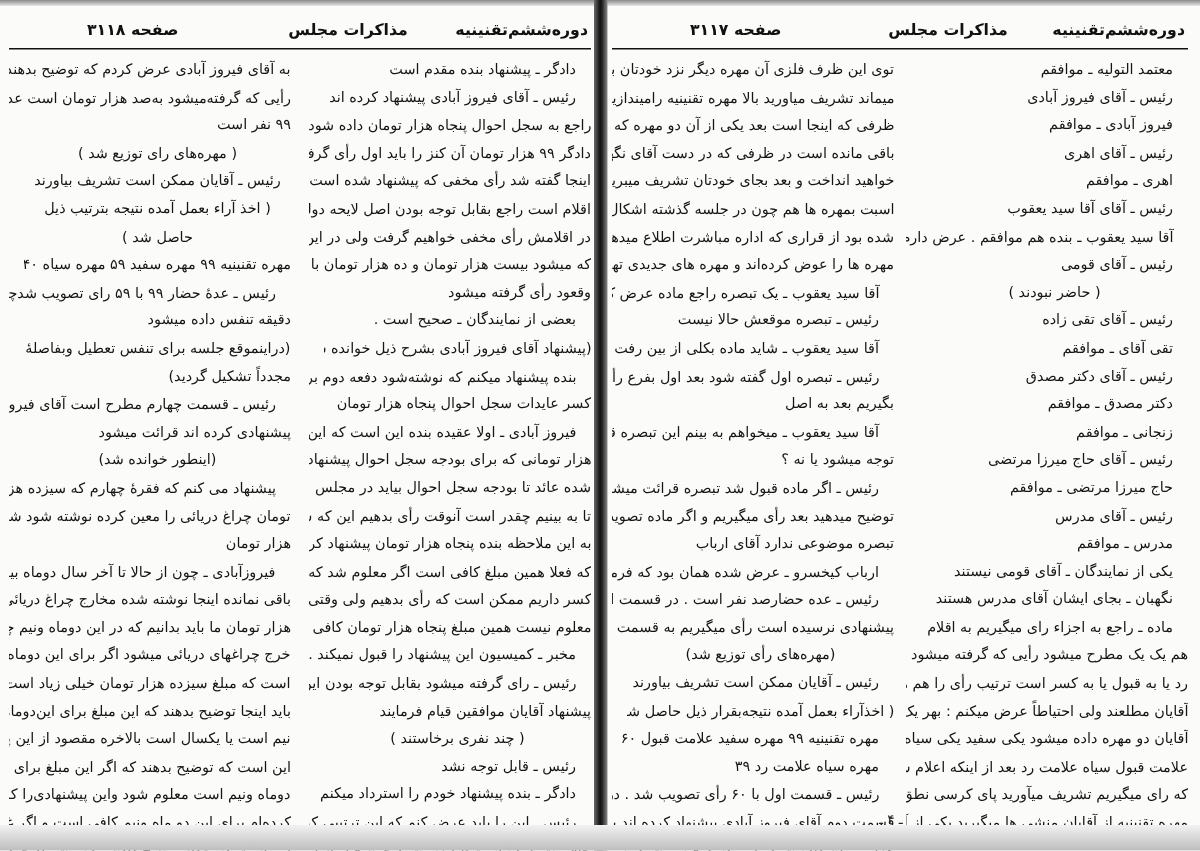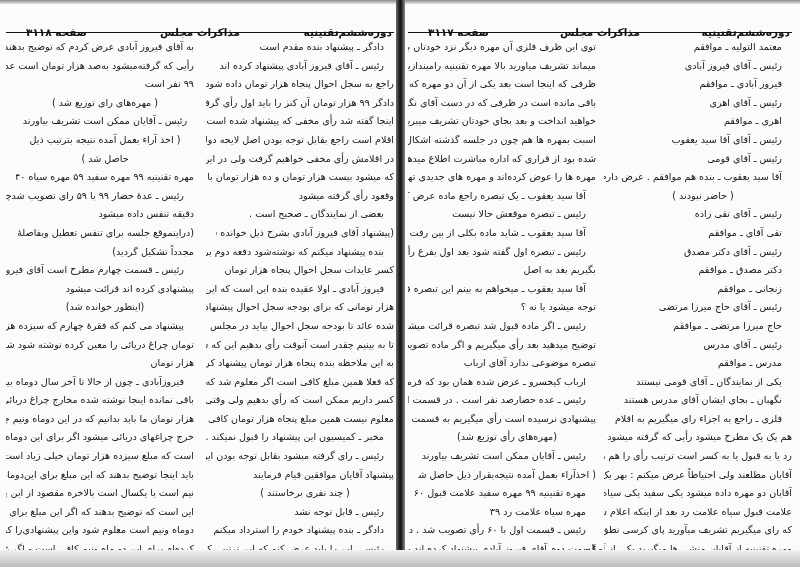--- a/index.html
+++ b/index.html
@@ -27,21 +27,21 @@
   }
   .page {
     position:absolute; top:0; height:550px; direction:rtl;
   }
   .page.left { left:6px; width:388px; }
   .page.right { left:408px; width:384px; }
   .header {
     position:absolute; top:14px; left:0; right:0; height:16px;
     font-size:10.5px; font-weight:bold; color:#111;
   }
-  .header span { position:absolute; top:12px; white-space:nowrap; }
+  .header span { position:absolute; top:0; white-space:nowrap;margin-left:32px; }
   .header .h-right { right:2px; }
   .header .h-center { left:50%; transform:translateX(-50%); }
   .header .h-left { left:20px; }
   .rule {
     position:absolute; top:32px; left:0; right:0; height:0;
     border-top:1.6px solid #111;
   }
   .col {
     position:absolute; top:38px; width:188px;
     font-size:9.6px; line-height:18.6px; color:#151515;
@@ -142,35 +142,35 @@
       <span class="h-left">صفحه ۳۱۱۷</span>
     </div>
     <div class="rule"></div>
     <div class="col col-r" id="R-R">
         <span class="line indent">معتمد التولیه ـ موافقم</span>
         <span class="line indent">رئیس ـ آقای فیروز آبادی</span>
         <span class="line indent">فیروز آبادی ـ موافقم</span>
         <span class="line indent">رئیس ـ آقای اهری</span>
         <span class="line indent">اهری ـ موافقم</span>
         <span class="line indent">رئیس ـ آقای آقا سید یعقوب</span>
+        <span class="line indent">آقا سید یعقوب ـ بنده هم موافقم . عرض دارم</span>
         <span class="line indent">رئیس ـ آقای قومی</span>
-        <span class="line indent">آقا سید یعقوب ـ بنده هم موافقم . عرض دارم</span>
         <span class="line center">( حاضر نبودند )</span>
         <span class="line indent">رئیس ـ آقای تقی زاده</span>
         <span class="line indent">تقی آقای ـ موافقم</span>
         <span class="line indent">رئیس ـ آقای دکتر مصدق</span>
         <span class="line indent">دکتر مصدق ـ موافقم</span>
         <span class="line indent">زنجانی ـ موافقم</span>
         <span class="line indent">رئیس ـ آقای حاج میرزا مرتضی</span>
         <span class="line indent">حاج میرزا مرتضی ـ موافقم</span>
         <span class="line indent">رئیس ـ آقای مدرس</span>
         <span class="line indent">مدرس ـ موافقم</span>
         <span class="line indent">یکی از نمایندگان ـ آقای قومی نیستند</span>
         <span class="line indent">نگهبان ـ بجای ایشان آقای مدرس هستند</span>
-        <span class="line indent">فلزی ـ راجع به اجزاء رای میگیریم به اقلام</span>
+        <span class="line indent">ماده ـ راجع به اجزاء رای میگیریم به اقلام</span>
         <span class="line">هم یک یک مطرح میشود رأیی که گرفته میشود یا به</span>
         <span class="line">رد یا به قبول یا به کسر است ترتیب رأی را هم هرچند</span>
         <span class="line">آقایان مطلعند ولی احتیاطاً عرض میکنم : بهر یک از</span>
         <span class="line">آقایان دو مهره داده میشود یکی سفید یکی سیاه سفید</span>
         <span class="line">علامت قبول سیاه علامت رد بعد از اینکه اعلام شد</span>
         <span class="line">که رای میگیریم تشریف میآورید پای کرسی نطق اول یک</span>
         <span class="line">مهره تقنینیه از آقایان منشی ها میگیرید یکی از آن</span>
       </div>
     <div class="col col-l" id="R-L">
         <span class="line">توی این ظرف فلزی آن مهره دیگر نزد خودتان باقی</span>

